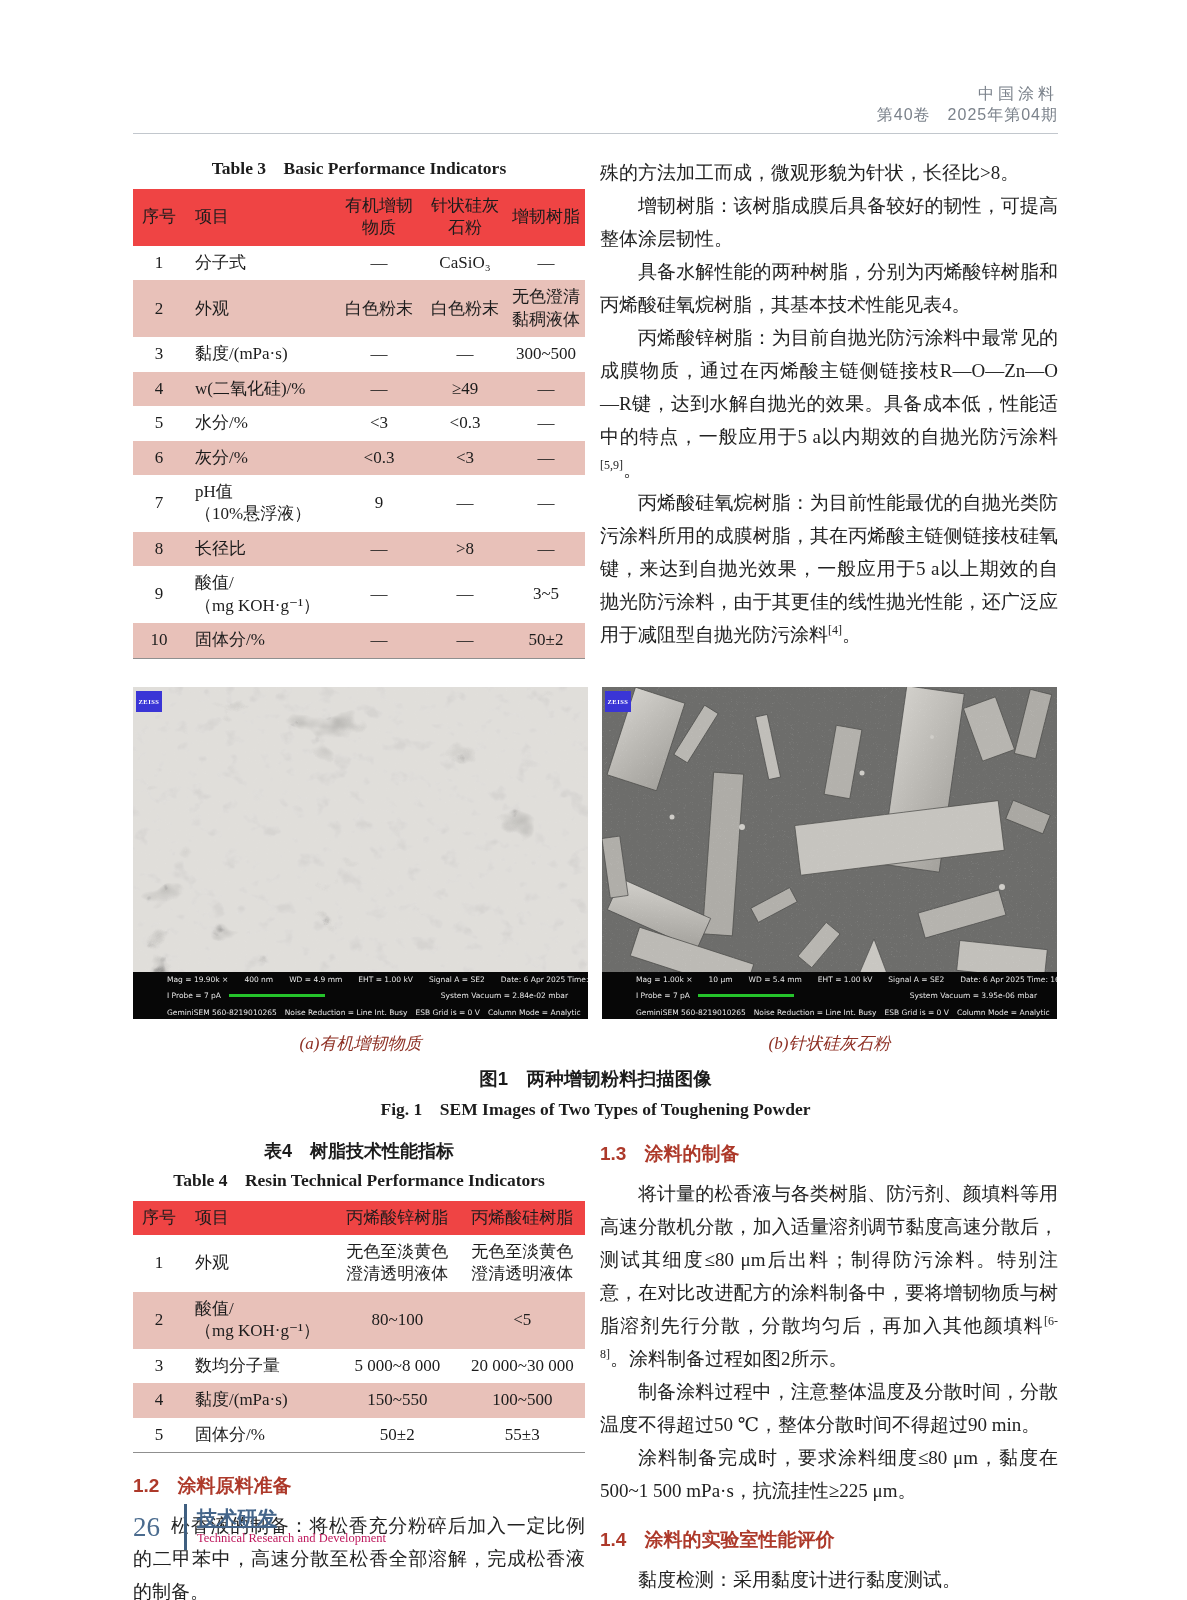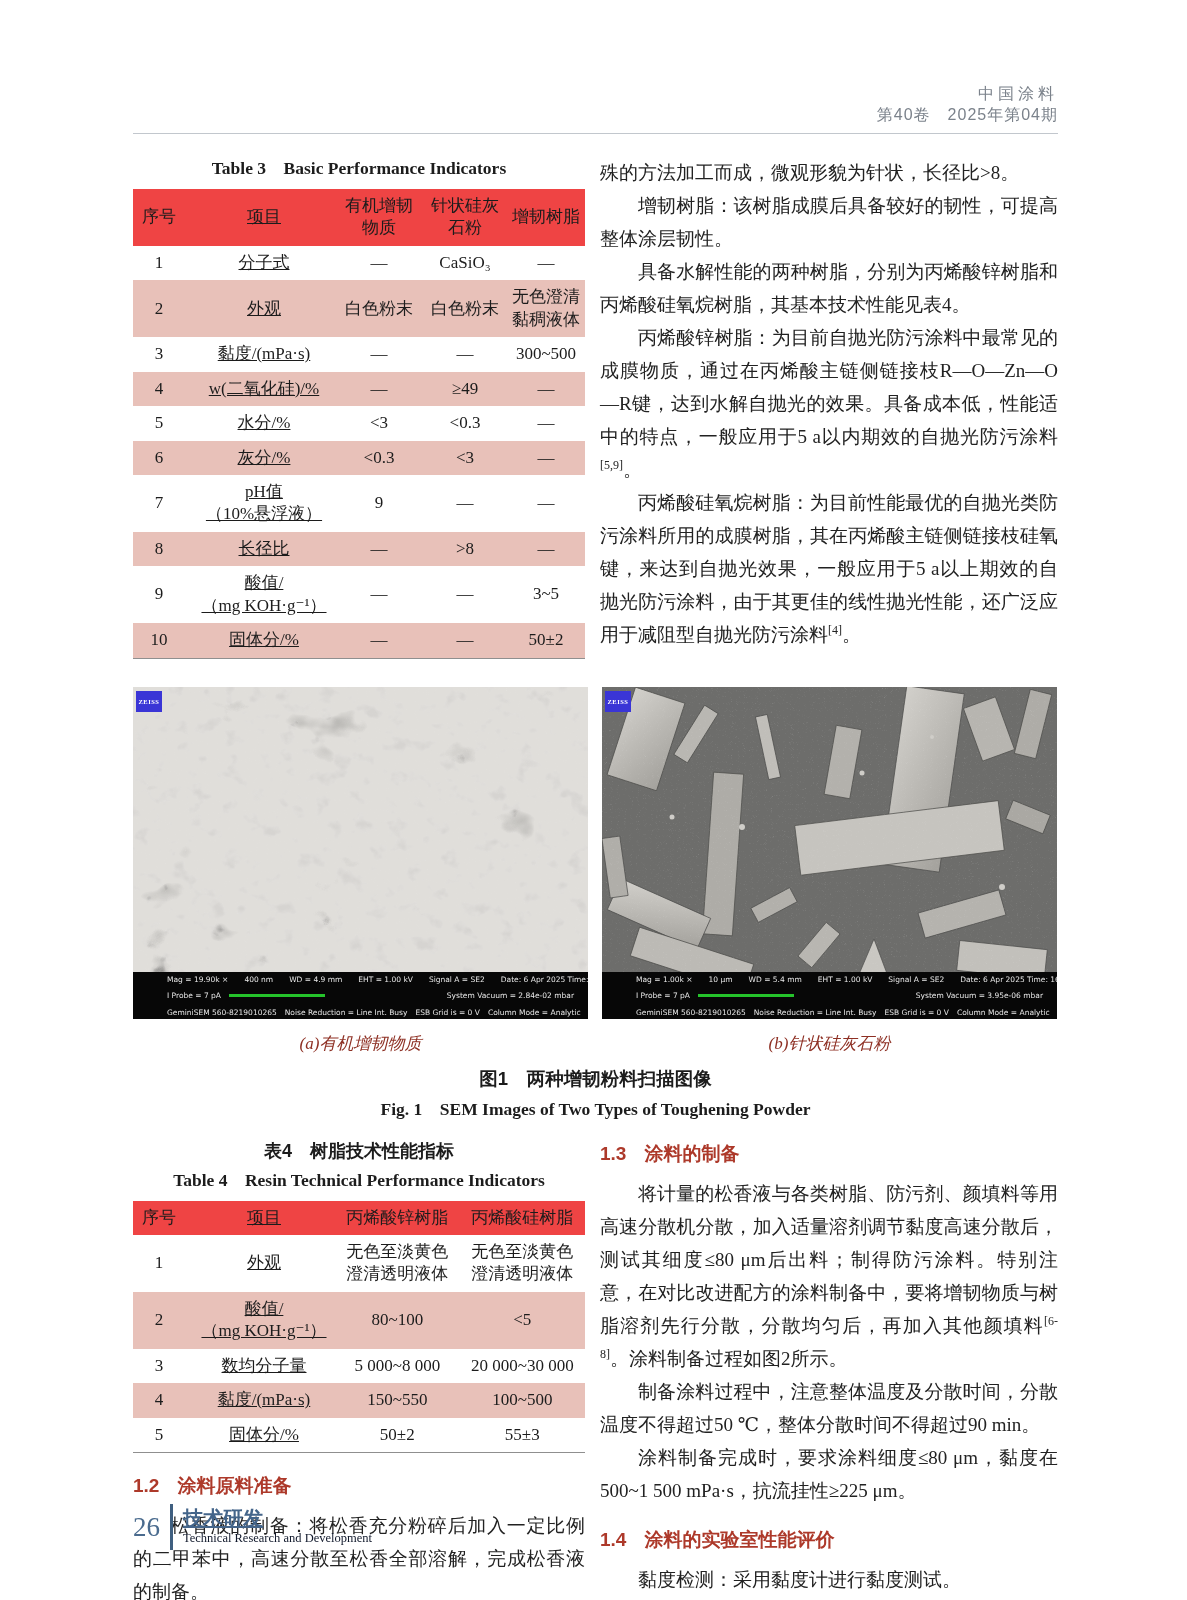--- a/index.html
+++ b/index.html
@@ -24,21 +24,21 @@
   .tbl-title-cn { text-align:center; font-family:"Liberation Sans",sans-serif;
                   font-weight:bold; font-size:18px; margin-bottom:5px; }
   .tbl-title-en { text-align:center; font-weight:bold; font-size:17.5px; margin-bottom:9px; }
 
   table.ptable { width:100%; border-collapse:collapse; font-size:17px; line-height:1.32;
                  border-bottom:1px solid #8f8f8f; }
   table.ptable th, table.ptable td { white-space:pre-line; text-align:center;
                  padding:6px 2px; font-weight:normal; vertical-align:middle; }
   table.ptable thead tr { background:#ef4444; }
   table.ptable tbody tr:nth-child(even) { background:#e8c1b9; }
-  table.ptable th:nth-child(2), table.ptable td:nth-child(2) { text-align:center; padding-left:10px;text-decoration:underline; }
+  table.ptable th:nth-child(2), table.ptable td:nth-child(2) { text-align:left; padding-left:10px; }
   #table3 th:nth-child(1), #table3 td:nth-child(1) { width:52px; }
   #table3 th:nth-child(2), #table3 td:nth-child(2) { width:150px; }
   #table3 th:nth-child(3), #table3 td:nth-child(3) { width:88px; }
   #table3 th:nth-child(4), #table3 td:nth-child(4) { width:84px; }
   #table4 th:nth-child(1), #table4 td:nth-child(1) { width:52px; }
   #table4 th:nth-child(2), #table4 td:nth-child(2) { width:150px; }
 
   
   .para { font-size:19px; line-height:33px; text-align:justify; color:#222; }
   .para.indent { text-indent:2em; }
@@ -49,41 +49,41 @@
          font-family:"Liberation Sans",sans-serif; font-weight:bold; font-size:19px;
          margin:20px 0 10px 0; }
 
   
   .figure { margin-top:28px; }
   .fig-images { display:flex; gap:14px; }
   .sem { position:relative; width:455px; height:332px; flex:none; background:#565656; overflow:hidden; }
   .sem svg.tex { position:absolute; inset:0; width:100%; height:100%; display:block; }
   .sem-bar { position:absolute; left:0; right:0; bottom:0; height:47px; background:#070707;
              color:#e8e8e8; font-family:"DejaVu Sans",sans-serif; font-size:7.5px;
-             padding:3px 14px 2px 34px; display:flex; flex-direction:column; justify-content:space-between; }
+             padding:3px 20px 2px 34px; display:flex; flex-direction:column; justify-content:space-between; }
   .sem-bar .ln { display:flex; gap:8px; align-items:center; white-space:nowrap; }
   .sem-bar .sp { flex:1; }
   .zeiss { position:absolute; left:3px; top:4px; width:26px; height:21px; background:#3a35d6;
            color:#fff; font-size:6.5px; font-weight:bold; display:flex; align-items:center;
            justify-content:center; letter-spacing:0.5px; }
   .scalebar { width:96px; height:3px; background:#25c32b; }
   .fig-captions { display:flex; gap:14px; margin-top:13px; }
   .fig-captions .cap { width:455px; flex:none; text-align:center; color:#8e3024;
                        font-style:italic; font-size:17px; }
   .fig-title-cn { text-align:center; font-family:"Liberation Sans",sans-serif;
                   font-weight:bold; font-size:18.5px; margin-top:11px; }
   .fig-title-en { text-align:center; font-weight:bold; font-size:17.5px; margin-top:6px; }
 
   
   .pagefoot { position:absolute; left:133px; bottom:50px; display:flex; align-items:center; }
-  .pagefoot .pno { font-size:27px; color:#4a6b8e; margin-right:10px; }
+  .pagefoot .pno { font-size:27px; color:#4a6b8e; margin-right:24px; }
   .pagefoot .bar { width:3px; height:46px; background:#3f5f80; margin-right:10px; }
   .pagefoot .fcn { font-family:"Liberation Sans",sans-serif; font-weight:bold;
                    font-size:20px; color:#44658a; line-height:1.15;text-decoration:underline; }
-  .pagefoot .fen { font-size:12.5px; color:#0f172a; line-height:1.3; }
+  .pagefoot .fen { font-size:12.5px; color:#be185d; line-height:1.3; }
 </style>
 </head>
 <body>
 
 <div class="page">
   <div class="content">
 
     <div class="runhead">
       <span class="jname">中国涂料</span>
       <span class="issue">第40卷　2025年第04期</span>

